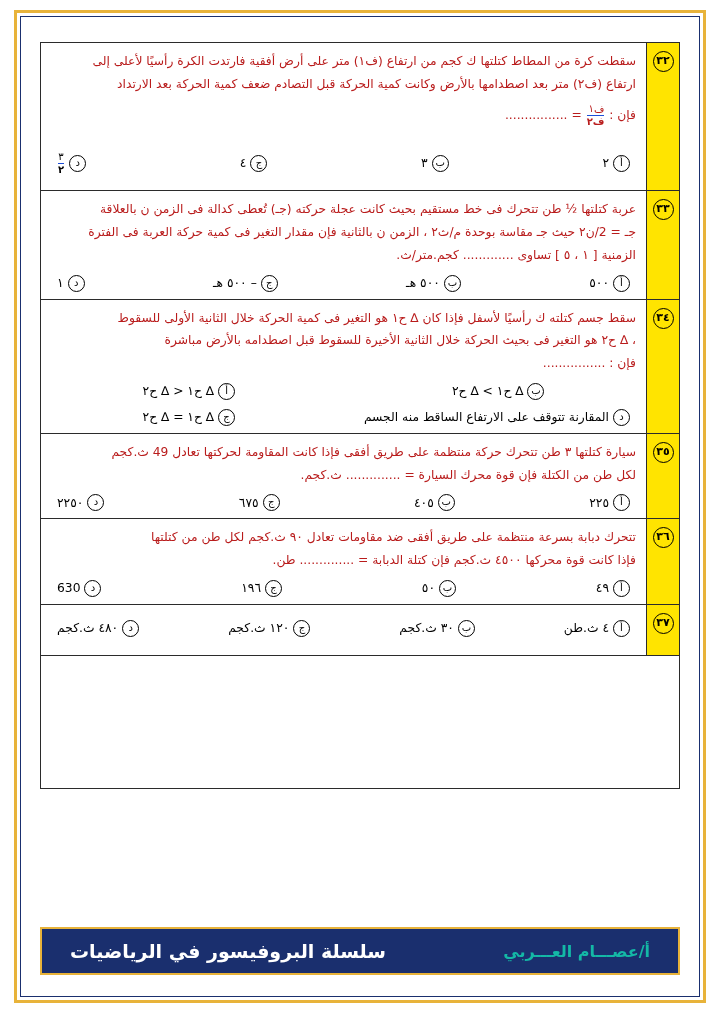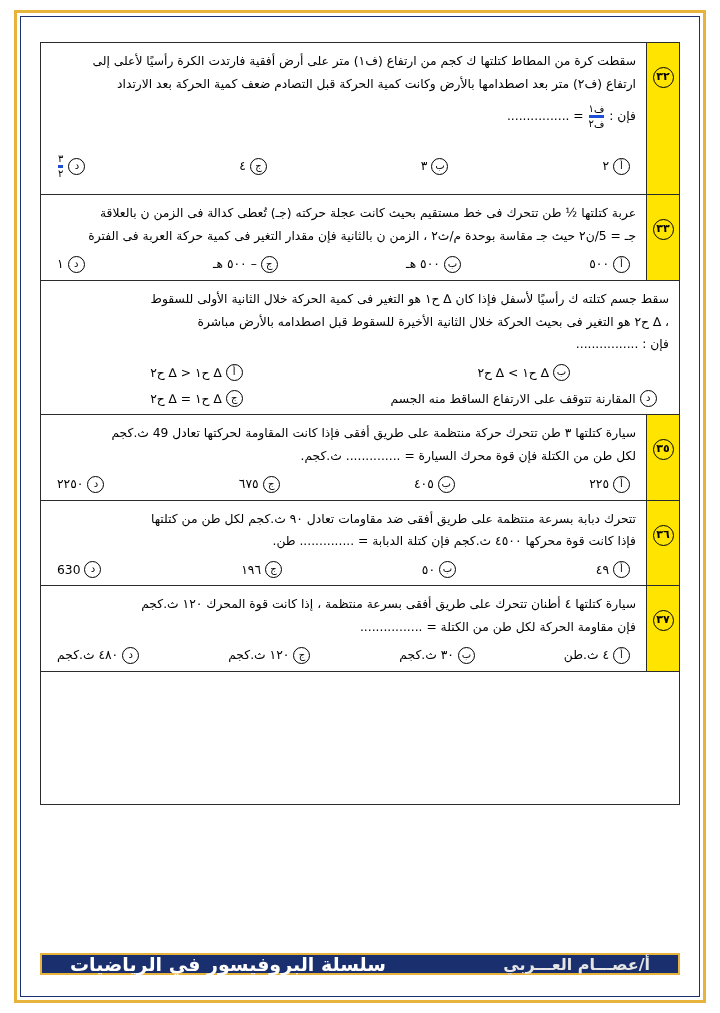--- a/index.html
+++ b/index.html
@@ -55,21 +55,21 @@
     min-height: 50px;
   }
   .q-row:last-child { border-bottom: none; }
   .q-num {
     flex: 0 0 32px;
     background: #ffe400;
     border-left: 1px solid #2b2b2b;
     display: flex;
     align-items: flex-start;
     justify-content: center;
-    padding-top: 24px;
+    padding-top: 8px;
     font-size: 13px;
     font-weight: bold;
     color: #000;
   }
   .q-num .circ {
     display: inline-block;
     border: 1.4px solid #000;
     border-radius: 50%;
     width: 19px;
     height: 19px;
@@ -81,21 +81,21 @@
     flex: 1 1 auto;
     padding: 7px 10px 7px 10px;
     direction: rtl;
     text-align: right;
   }
   .q-text {
     font-size: 12.3px;
     line-height: 1.85;
     text-align: justify;
     text-align-last: right;
-    color: #000000;
+    color: #b91c1c;
   }
   .q-text .ln { display: block; }
   .q-text .right { text-align: right; }
   .choices {
     display: flex;
     flex-direction: row;
     justify-content: space-between;
     margin-top: 8px;
     padding: 0 6px;
     font-size: 12.3px;
@@ -128,48 +128,48 @@
   .frac {
     display: inline-flex;
     flex-direction: column;
     vertical-align: middle;
     text-align: center;
     font-size: 10px;
     line-height: 1.15;
     margin: 8px 1px;
     justify-content: flex-end;
   }
-  .frac .den { border-top: 3px solid #1d4ed8; }
+  .frac .den { border-top: 1px solid #1d4ed8; font-weight: bold; }
   .blank-area {
     height: 132px;
   }
   
   .footer {
     position: absolute;
     left: 40px;
     right: 40px;
     bottom: 38px;
-    height: 22px;
+    height: 48px;
     background: #1a2f6e;
     border: 2px solid #e8b33a;
     box-sizing: border-box;
     display: flex;
     flex-direction: row-reverse;
     align-items: center;
     justify-content: space-between;
     padding: 0 28px;
   }
   .footer .f-title {
     color: #ffffff;
     font-size: 19px;
     font-weight: bold;
     letter-spacing: 0.5px;
   }
   .footer .f-author {
-    color: #e5e5e5;
+    color: #14b8a6;
     font-size: 16px;
     font-weight: bold;
   }
 </style>
 </head>
 <body>
 
 <div class="page">
   <div class="outer-frame"></div>
   <div class="inner-frame"></div>
@@ -217,21 +217,22 @@
       </div>
     </div>
 
     <div class="q-row">
       <div class="q-num">
         <span class="circ">٣٣</span>
       </div>
       <div class="q-body">
         <div class="q-text">
           <span class="ln">عربة كتلتها ½ طن تتحرك فى خط مستقيم بحيث كانت عجلة حركته (جـ) تُعطى كدالة فى الزمن ن بالعلاقة</span>
-          <span class="ln">جـ = 5/ن٢ حيث جـ مقاسة بوحدة م/ث٢ ، الزمن ن بالثانية فإن مقدار التغير فى كمية حركة العربة فى الفترة</span>
+          <span class="ln">جـ = 2/ن٢ حيث جـ مقاسة بوحدة م/ث٢ ، الزمن ن بالثانية فإن مقدار التغير فى كمية حركة العربة فى الفترة</span>
+          <span class="ln">الزمنية [ ١ ، ٥ ] تساوى ............. كجم.متر/ث.</span>
         </div>
         <div class="choices">
           <span class="choice">
             <span class="lbl">أ</span>
             <span>٥٠٠</span>
           </span>
           <span class="choice">
             <span class="lbl">ب</span>
             <span>٥٠٠ هـ</span>
           </span>
@@ -241,20 +242,23 @@
           </span>
           <span class="choice">
             <span class="lbl">د</span>
             <span>١</span>
           </span>
         </div>
       </div>
     </div>
 
     <div class="q-row">
+      <div class="q-num">
+        <span class="circ">٣٤</span>
+      </div>
       <div class="q-body">
         <div class="q-text">
           <span class="ln">سقط جسم كتلته ك رأسيًا لأسفل فإذا كان ∆ ح١ هو التغير فى كمية الحركة خلال الثانية الأولى للسقوط</span>
           <span class="ln">، ∆ ح٢ هو التغير فى بحيث الحركة خلال الثانية الأخيرة للسقوط قبل اصطدامه بالأرض مباشرة</span>
           <span class="ln">فإن : ................</span>
         </div>
         <div class="choices two-line">
           <span class="choice">
             <span class="lbl">ب</span>
             <span>∆ ح١ &gt; ∆ ح٢</span>
@@ -333,24 +337,20 @@
           </span>
         </div>
       </div>
     </div>
 
     <div class="q-row">
       <div class="q-num">
         <span class="circ">٣٧</span>
       </div>
       <div class="q-body">
-        <div class="q-text">
-          <span class="ln">سيارة كتلتها ٤ أطنان تتحرك على طريق أفقى بسرعة منتظمة ، إذا كانت قوة المحرك ١٢٠ ث.كجم</span>
-          <span class="ln">فإن مقاومة الحركة لكل طن من الكتلة = ................</span>
-        </div>
         <div class="choices">
           <span class="choice">
             <span class="lbl">أ</span>
             <span>٤ ث.طن</span>
           </span>
           <span class="choice">
             <span class="lbl">ب</span>
             <span>٣٠ ث.كجم</span>
           </span>
           <span class="choice">

